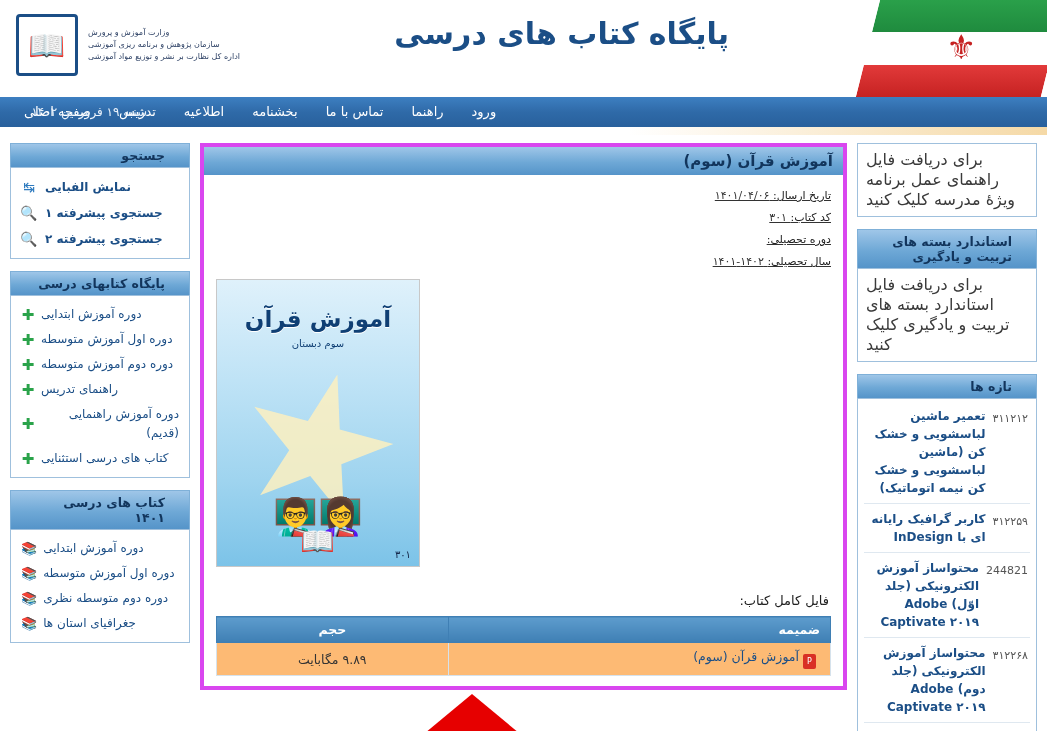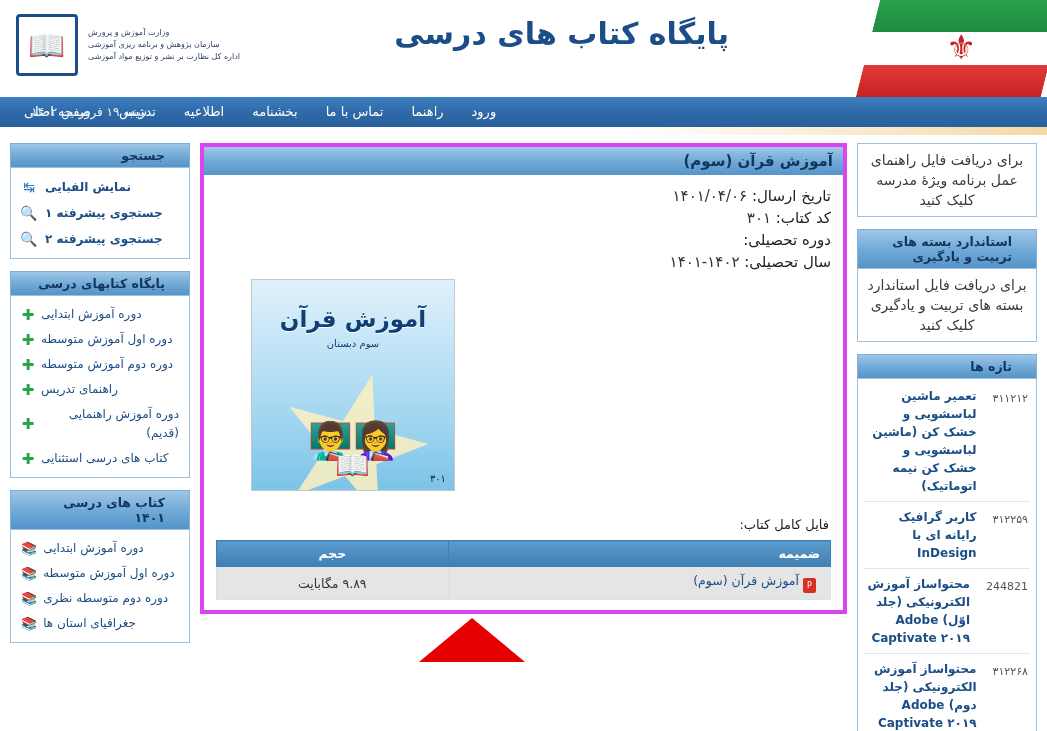--- a/index.html
+++ b/index.html
@@ -185,21 +185,21 @@
     color: #3b7cc0;
     text-align: center;
   }
 
   
   .news-item {
     display: flex;
     flex-direction: row-reverse;
     align-items: flex-start;
     justify-content: space-between;
-    gap: 16px;
+    gap: 7px;
     border-bottom: 1px solid #dfe8f0;
     padding: 6px 2px;
   }
   .news-item:last-child { border-bottom: none; }
   .news-title {
     font-size: 12px;
     color: #1b4e86;
     font-weight: bold;
     text-align: right;
     line-height: 18px;
@@ -207,59 +207,58 @@
     cursor: pointer;
   }
   .news-code {
     font-size: 11px;
     color: #555;
     white-space: nowrap;
     padding-top: 2px;
     flex: 0 0 auto;
   }
   .note-text {
-    font-size: 14px;
+    font-size: 16px;
     color: #3a3a3a;
     line-height: 20px;
-    text-align: center;
+    text-align: left;
   }
 
   
   .content {
     border: 4px solid #d946ef;
     background: #fff;
     min-height: 470px;
     position: relative;
   }
   .content-head {
     background: linear-gradient(to bottom,#9fc6e8,#6ea8d6 55%,#5594c9);
     color: #12355c;
     font-size: 15px;
     font-weight: bold;
     padding: 5px 10px;
     text-align: right;
   }
   .content-body { padding: 10px 12px; }
-  .meta { font-size: 15px; color: #333; line-height: 22px; text-align: right; }
+  .meta { font-size: 11px; color: #333; line-height: 22px; text-align: right; text-decoration: underline; }
   .meta .lbl { color: #222; }
 
   .book-area {
     display: flex;
     flex-direction: row;
     gap: 14px;
     align-items: flex-start;
   }
   .cover {
-    width: 204px; height: 212px;
+    width: 204px; height: 288px;
     flex: 0 0 204px;
     border: 1px solid #c8c8c8;
     background: linear-gradient(180deg,#dff1fb 0%,#bfe3f6 35%,#9fd4ef 70%,#7cc3e8 100%);
     position: relative;
     overflow: hidden;
-    margin-left: 35px;
   }
   .cover .ctitle {
     position: absolute;
     top: 26px; right: 10px; left: 10px;
     text-align: center;
     color: #0f3f74;
     font-weight: bold;
     font-size: 23px;
     text-shadow: 0 1px 0 #fff;
   }
@@ -320,21 +319,21 @@
     color: #fff;
     font-weight: bold;
     padding: 5px 10px;
     border: 1px solid #3f7fb4;
     text-align: center;
   }
   table.files th.attach { text-align: right; }
   table.files td {
     border: 1px solid #d6e2ec;
     padding: 6px 10px;
-    background: #e5e5e5;
+    background: #fdba74;
     text-align: center;
     color: #333;
   }
   table.files td.attach { text-align: right; }
   table.files a { color: #1b4e86; text-decoration: none; }
   .pdf-ico {
     display: inline-block;
     width: 13px; height: 15px;
     background: #d93025;
     color: #fff;

